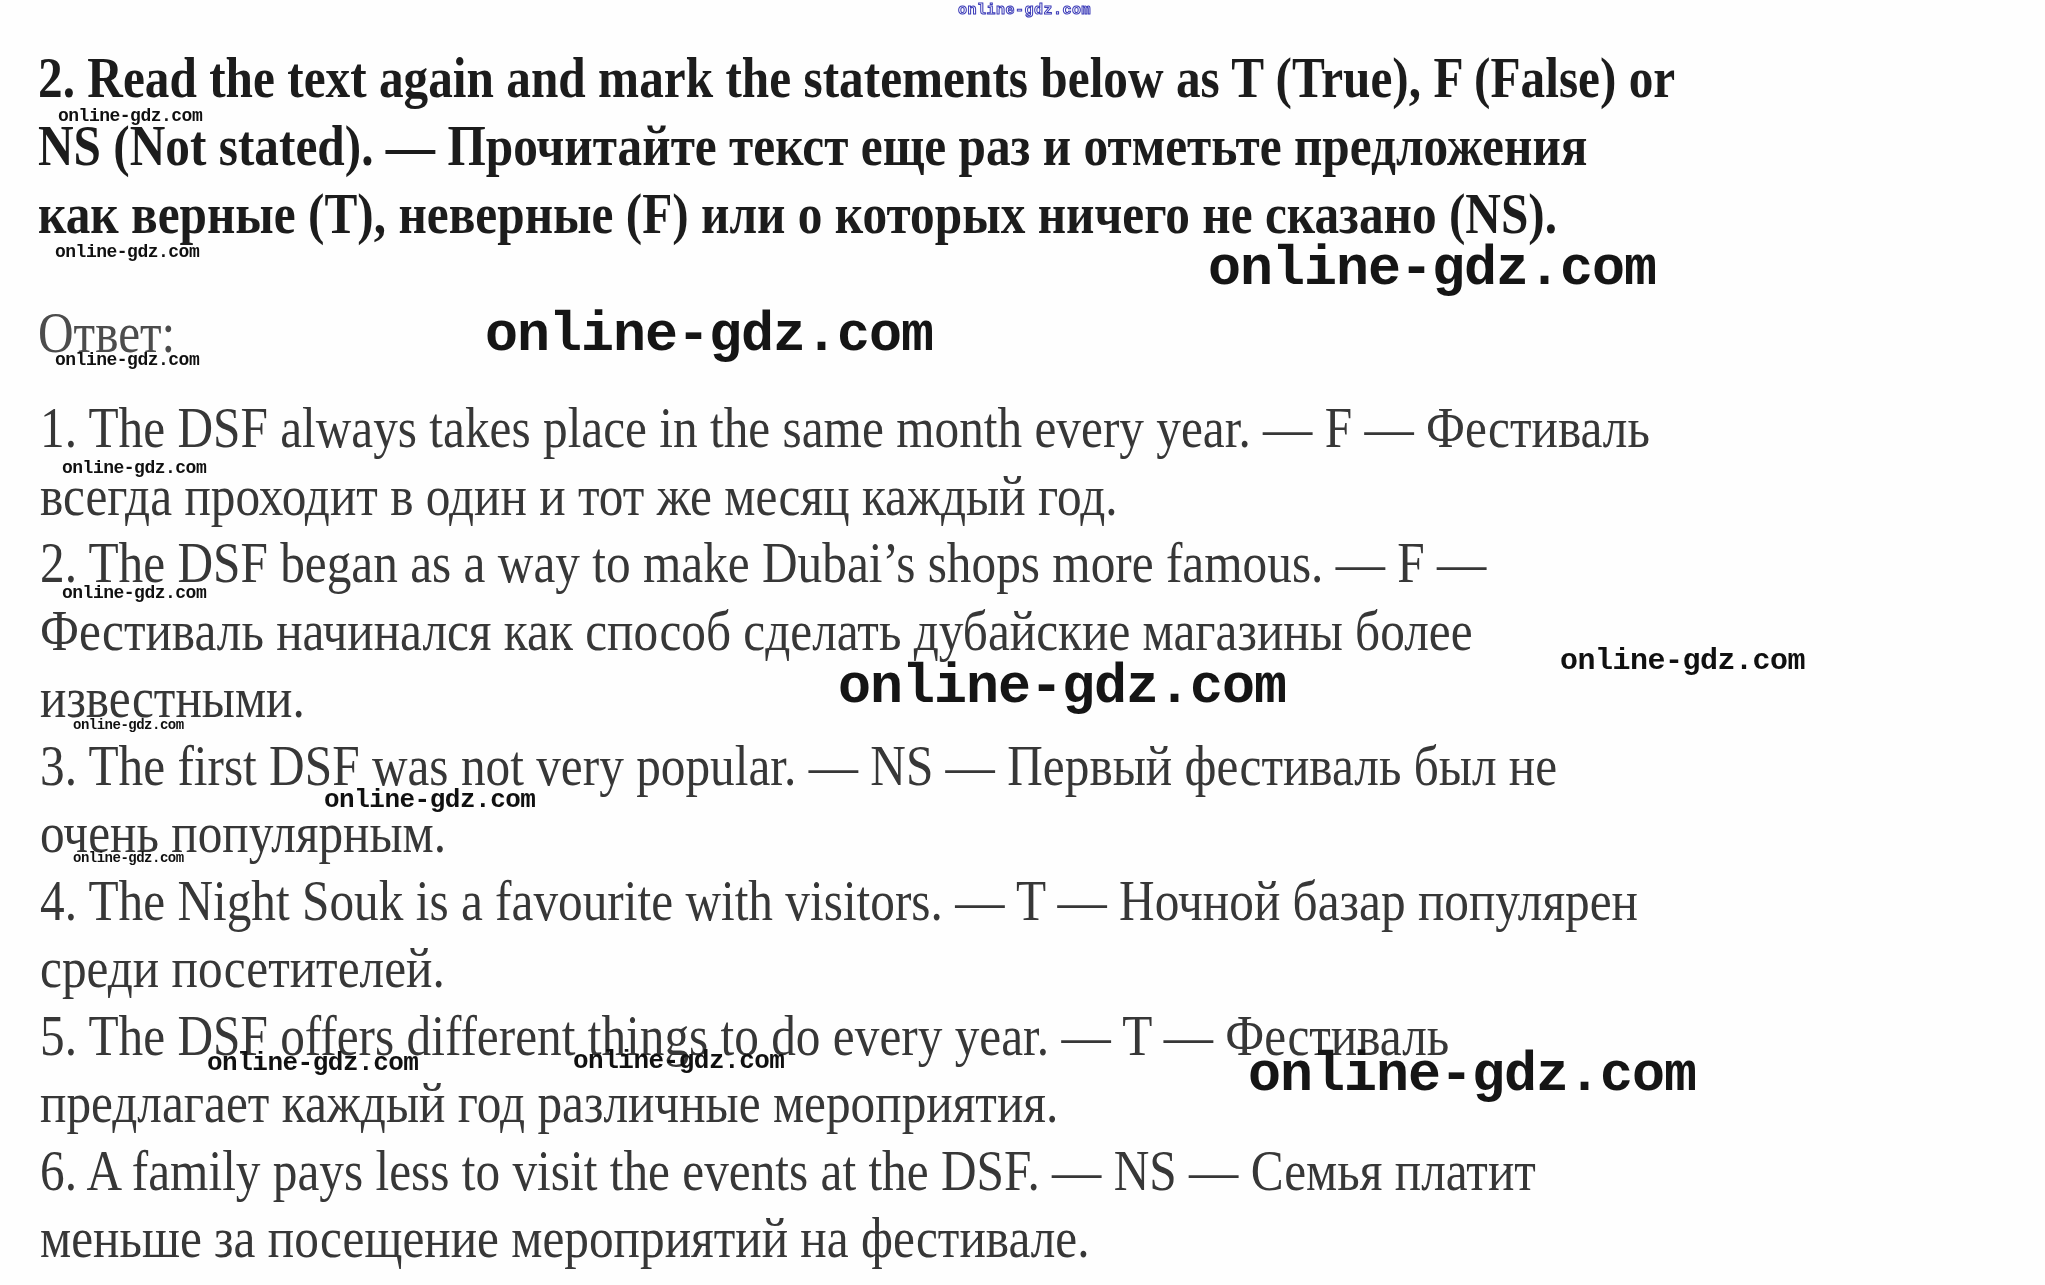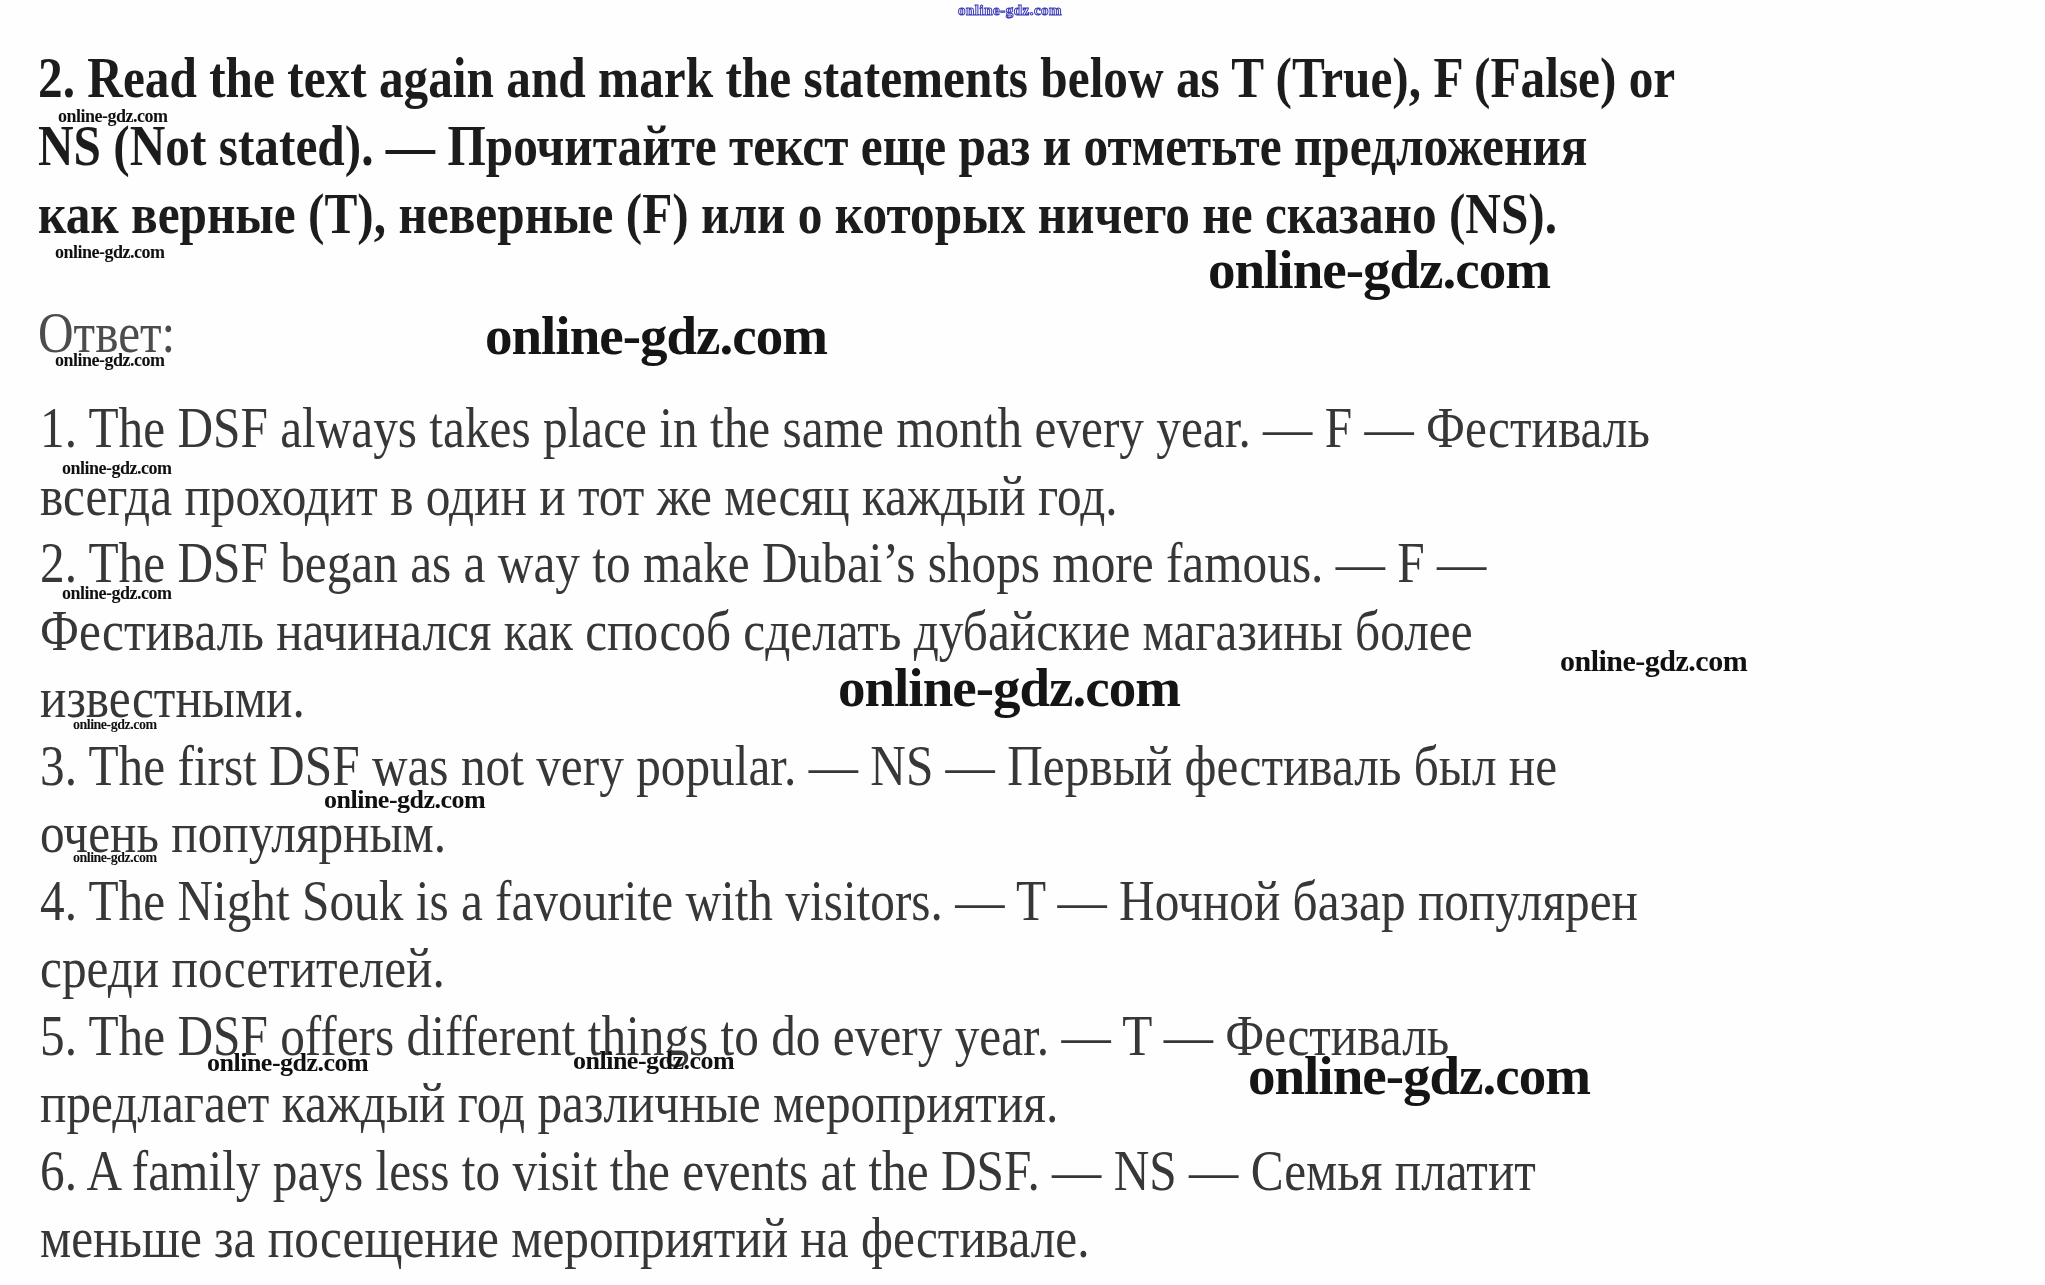--- a/index.html
+++ b/index.html
@@ -32,21 +32,21 @@
   }
   .statements{
     left:40px;top:394px;
     font-size:58px;line-height:67.5px;
     color:#373737;
   }
 
   
   .wm{
     position:absolute;
-    font-family:Liberation Serif, serif;
+    font-family:Liberation Mono, monospace;
     font-weight:bold;
     color:#101010;
     white-space:nowrap;
     letter-spacing:-0.5px;
   }
   .wm-top{
     font-size:15px;
     color:#ffffff;
     -webkit-text-stroke:1px #3d3db8;
     text-shadow:0 0 1px #8888dd;

